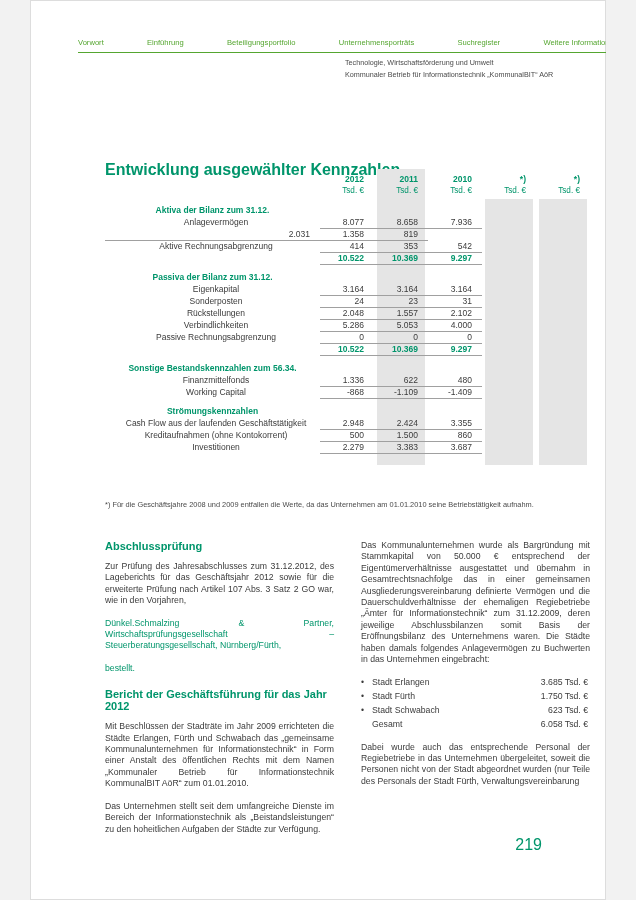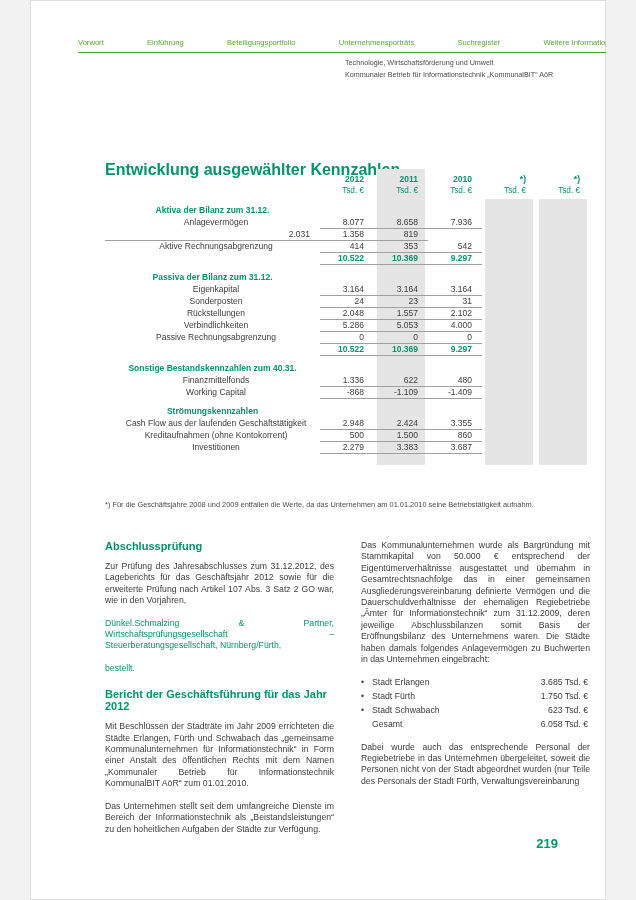--- a/index.html
+++ b/index.html
@@ -48,21 +48,21 @@
   .col{flex:1;min-width:0;}
   .col h3{font-size:11px;font-weight:bold;color:var(--teal);margin:0 0 9px 0;}
   .col h3.later{margin-top:14px;}
   .col p{font-size:8.7px;line-height:11.4px;text-align:justify;margin:0 0 11px 0;}
   .col p.accent{color:var(--teal);}
   .blist{margin:2px 0 10px 0;}
   .brow{display:flex;font-size:8.7px;line-height:13.8px;}
   .bdot{width:11px;flex:none;}
   .bval{margin-left:auto;padding-right:2px;}
 
-  .pagenum{position:absolute;right:48px;top:836px;font-size:13px;font-weight:bold;color:var(--teal);}
+  .pagenum{position:absolute;right:64px;top:836px;font-size:16px;font-weight:normal;color:var(--teal);}
 </style>
 </head>
 <body>
 
 <div class="page">
 
   <nav class="topnav">
       <span class="nav-item">Vorwort</span>
       <span class="nav-item">Einführung</span>
       <span class="nav-item">Beteiligungsportfolio</span>
@@ -195,21 +195,21 @@
         </div>
         <div class="trow sum">
           <div class="cl"></div>
           <div class="cn ruled">10.522</div>
           <div class="cn ruled">10.369</div>
           <div class="cn ruled">9.297</div>
           <div class="cn"></div>
           <div class="cn"></div>
         </div>
         <div class="trow section">
-          <div class="cl">Sonstige Bestandskennzahlen zum 40.31.</div>
+          <div class="cl">Sonstige Bestandskennzahlen zum 56.34.</div>
           <div class="cn"></div>
           <div class="cn"></div>
           <div class="cn"></div>
           <div class="cn"></div>
           <div class="cn"></div>
         </div>
         <div class="trow data">
           <div class="cl">Finanzmittelfonds</div>
           <div class="cn ruled">1.336</div>
           <div class="cn ruled">622</div>

